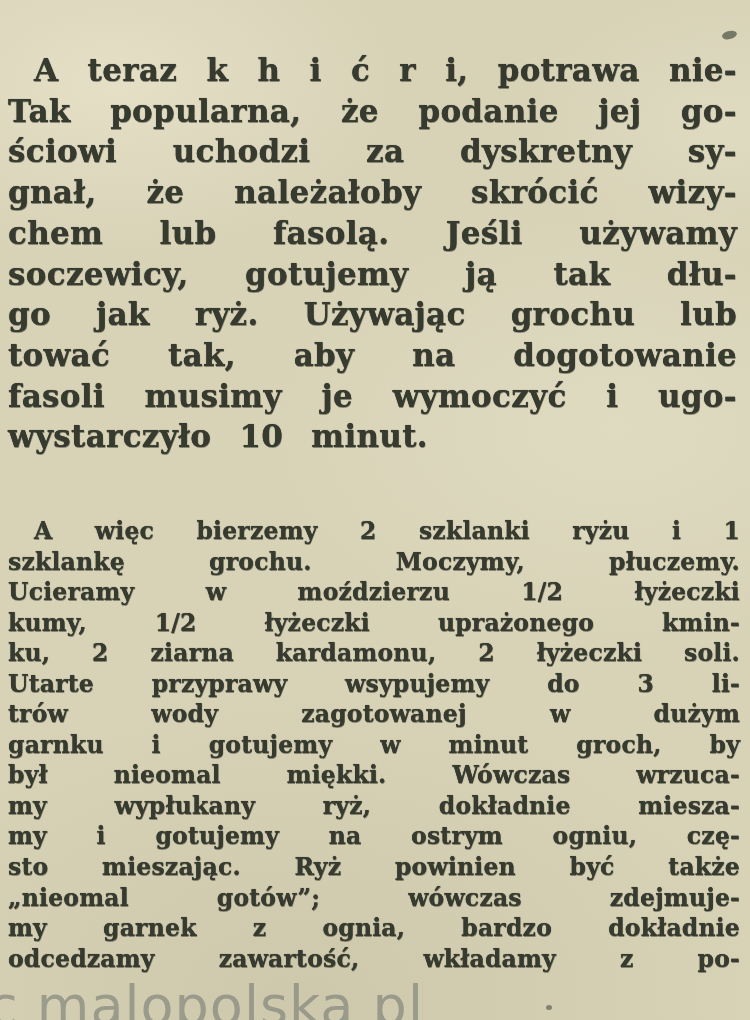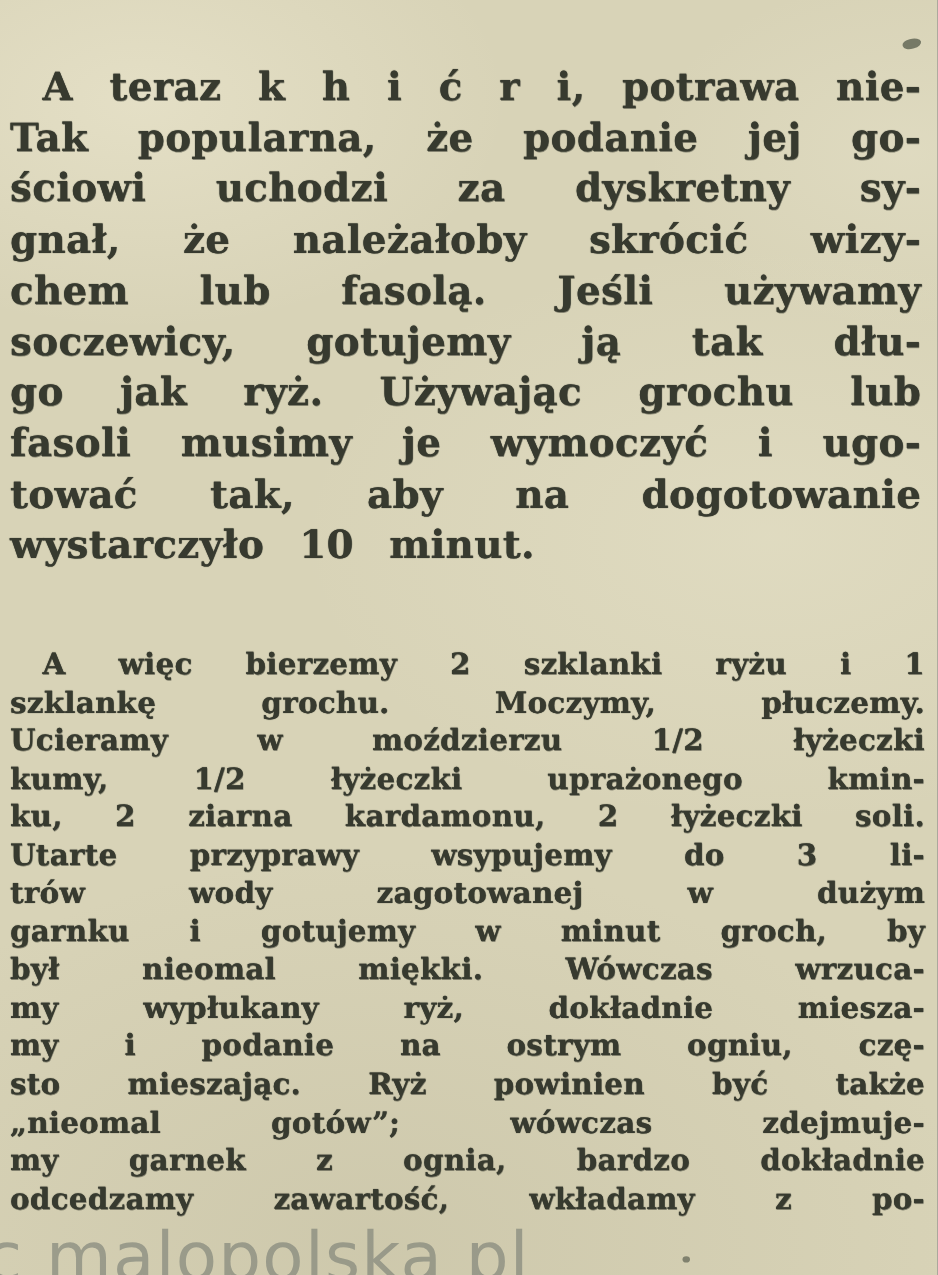--- a/index.html
+++ b/index.html
@@ -75,37 +75,37 @@
 <div class="page">
 
   <div class="col para-1">
       <div class="line indent-first">A teraz k h i ć r i, potrawa nie-</div>
       <div class="line">Tak popularna, że podanie jej go-</div>
       <div class="line">ściowi uchodzi za dyskretny sy-</div>
       <div class="line">gnał, że należałoby skrócić wizy-</div>
       <div class="line">chem lub fasolą. Jeśli używamy</div>
       <div class="line">soczewicy, gotujemy ją tak dłu-</div>
       <div class="line">go jak ryż. Używając grochu lub</div>
+      <div class="line">tować tak, aby na dogotowanie</div>
       <div class="line">fasoli musimy je wymoczyć i ugo-</div>
-      <div class="line">tować tak, aby na dogotowanie</div>
       <div class="line no-stretch">wystarczyło 10 minut.</div>
     </div>
 
   <div class="col para-2">
       <div class="line indent-first">A więc bierzemy 2 szklanki ryżu i 1</div>
       <div class="line">szklankę grochu. Moczymy, płuczemy.</div>
       <div class="line">Ucieramy w moździerzu 1/2 łyżeczki</div>
       <div class="line">kumy, 1/2 łyżeczki uprażonego kmin-</div>
       <div class="line">ku, 2 ziarna kardamonu, 2 łyżeczki soli.</div>
       <div class="line">Utarte przyprawy wsypujemy do 3 li-</div>
       <div class="line">trów wody zagotowanej w dużym</div>
       <div class="line">garnku i gotujemy w minut groch, by</div>
       <div class="line">był nieomal miękki. Wówczas wrzuca-</div>
       <div class="line">my wypłukany ryż, dokładnie miesza-</div>
-      <div class="line">my i podanie na ostrym ogniu, czę-</div>
+      <div class="line">my i gotujemy na ostrym ogniu, czę-</div>
       <div class="line">sto mieszając. Ryż powinien być także</div>
       <div class="line">„nieomal gotów”; wówczas zdejmuje-</div>
       <div class="line">my garnek z ognia, bardzo dokładnie</div>
       <div class="line">odcedzamy zawartość, wkładamy z po-</div>
     </div>
 
   <div class="watermark">c malopolska pl</div>
 
   <div class="speck speck-top"></div>
   <div class="speck speck-dot"></div>

